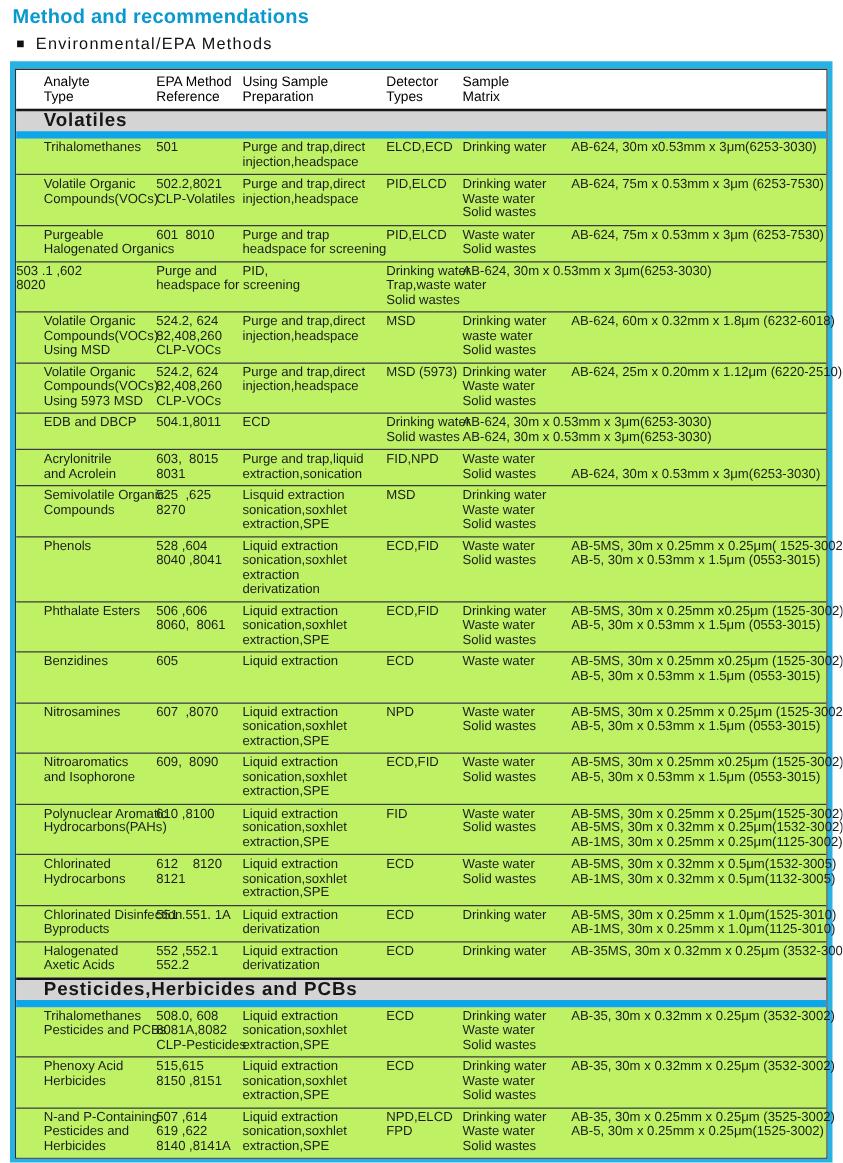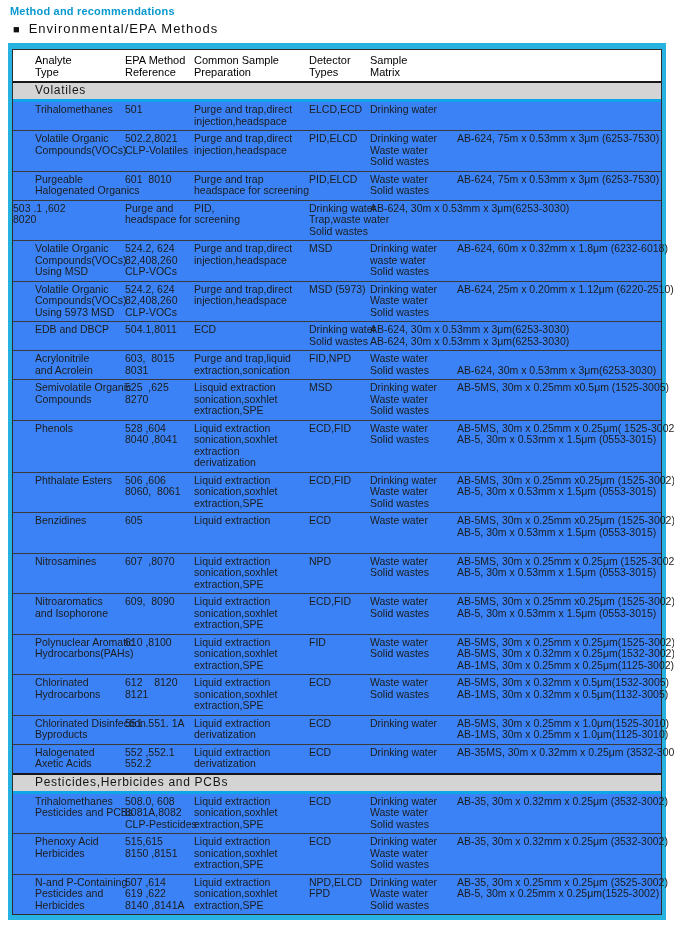--- a/index.html
+++ b/index.html
@@ -4,21 +4,21 @@
 <style>
   html,body{margin:0;padding:0;}
   body{
     width:674px;height:930px;background:#ffffff;overflow:hidden;
     font-family:"Liberation Sans","DejaVu Sans",sans-serif;
     -webkit-font-smoothing:antialiased;
   }
   .page{position:relative;width:674px;height:930px;}
   .title{
     margin:5px 0 4px 10px;
-    font-size:11px;font-weight:bold;letter-spacing:.2px;
+    font-size:16px;font-weight:bold;letter-spacing:.2px;
     color:var(--title-color,#0999cf);
   }
   .subtitle{
     margin:0 0 7px 13px;display:flex;align-items:center;
     font-size:13px;color:#111;letter-spacing:1px;
   }
   .subtitle .sq{font-size:11px;margin-right:9px;letter-spacing:0;}
   .table-frame{
     margin:0 8px;
     border:4px solid var(--frame-color,#27b2e2);
@@ -27,27 +27,27 @@
   }
   .table-inner{border:1px solid #2e2e2e;}
   .thead{
     display:grid;grid-template-columns:112px 69px 115px 61px 87px auto;
     padding:5px 0 3px 0;background:#fff;
   }
   .hcell{font-weight:normal;font-size:11px;line-height:14px;color:#000;}
   .hcell.c0{padding-left:22px;}
   .sec-bar{
     background:var(--section-bg,#d4d4d4);
-    border-top:2px solid #161616;border-bottom:3px solid #0ea5e9;
+    border-top:2px solid #161616;border-bottom:6px solid #0ea5e9;
     padding:1px 0 2px 22px;
-    font-size:12px;line-height:13px;color:#161616;letter-spacing:.7px;
+    font-size:15px;line-height:13px;color:#161616;letter-spacing:.7px;font-weight:bold;
   }
   .row{
     display:grid;grid-template-columns:112px 69px 115px 61px 87px auto;
-    padding:2px 0 3px 0;border-top:1px solid #3a3a3a;background:#3b82f6;
+    padding:2px 0 3px 0;border-top:1px solid #3a3a3a;background:#bef264;
   }
   .sec-bar + .row{border-top:none;}
   .cell{overflow:visible;font-size:10.5px;color:#1c1c1c;}
   .cell.c0{padding-left:22px;}
   .ln{white-space:pre;line-height:11.5px;min-height:11.5px;}
   .ln:empty::before{content:"\00a0";}
 </style>
 </head>
 <body>
 
@@ -62,21 +62,21 @@
       <div class="thead">
           <div class="hcell c0">
             <div class="ln">Analyte</div>
             <div class="ln">Type</div>
           </div>
           <div class="hcell c1">
             <div class="ln">EPA Method</div>
             <div class="ln">Reference</div>
           </div>
           <div class="hcell c2">
-            <div class="ln">Common Sample</div>
+            <div class="ln">Using Sample</div>
             <div class="ln">Preparation</div>
           </div>
           <div class="hcell c3">
             <div class="ln">Detector</div>
             <div class="ln">Types</div>
           </div>
           <div class="hcell c4">
             <div class="ln">Sample</div>
             <div class="ln">Matrix</div>
           </div>
@@ -93,20 +93,24 @@
             <div class="cell c2">
               <div class="ln">Purge and trap,direct</div>
               <div class="ln">injection,headspace</div>
             </div>
             <div class="cell c3">
               <div class="ln">ELCD,ECD</div>
             </div>
             <div class="cell c4">
               <div class="ln">Drinking water</div>
             </div>
+            <div class="cell c5">
+              <div class="ln">AB-624, 30m x0.53mm x 3μm(6253-3030)</div>
+              <div class="ln"></div>
+            </div>
           </div>
           <div class="row">
             <div class="cell c0">
               <div class="ln">Volatile Organic</div>
               <div class="ln">Compounds(VOCs)</div>
             </div>
             <div class="cell c1">
               <div class="ln">502.2,8021</div>
               <div class="ln">CLP-Volatiles</div>
             </div>
@@ -282,23 +286,20 @@
               <div class="ln">sonication,soxhlet</div>
               <div class="ln">extraction,SPE</div>
             </div>
             <div class="cell c3">
               <div class="ln">MSD</div>
             </div>
             <div class="cell c4">
               <div class="ln">Drinking water</div>
               <div class="ln">Waste water</div>
               <div class="ln">Solid wastes</div>
-            </div>
-            <div class="cell c5">
-              <div class="ln">AB-5MS, 30m x 0.25mm x0.5μm (1525-3005)</div>
             </div>
           </div>
           <div class="row">
             <div class="cell c0">
               <div class="ln">Phenols</div>
             </div>
             <div class="cell c1">
               <div class="ln">528 ,604</div>
               <div class="ln">8040 ,8041</div>
             </div>

